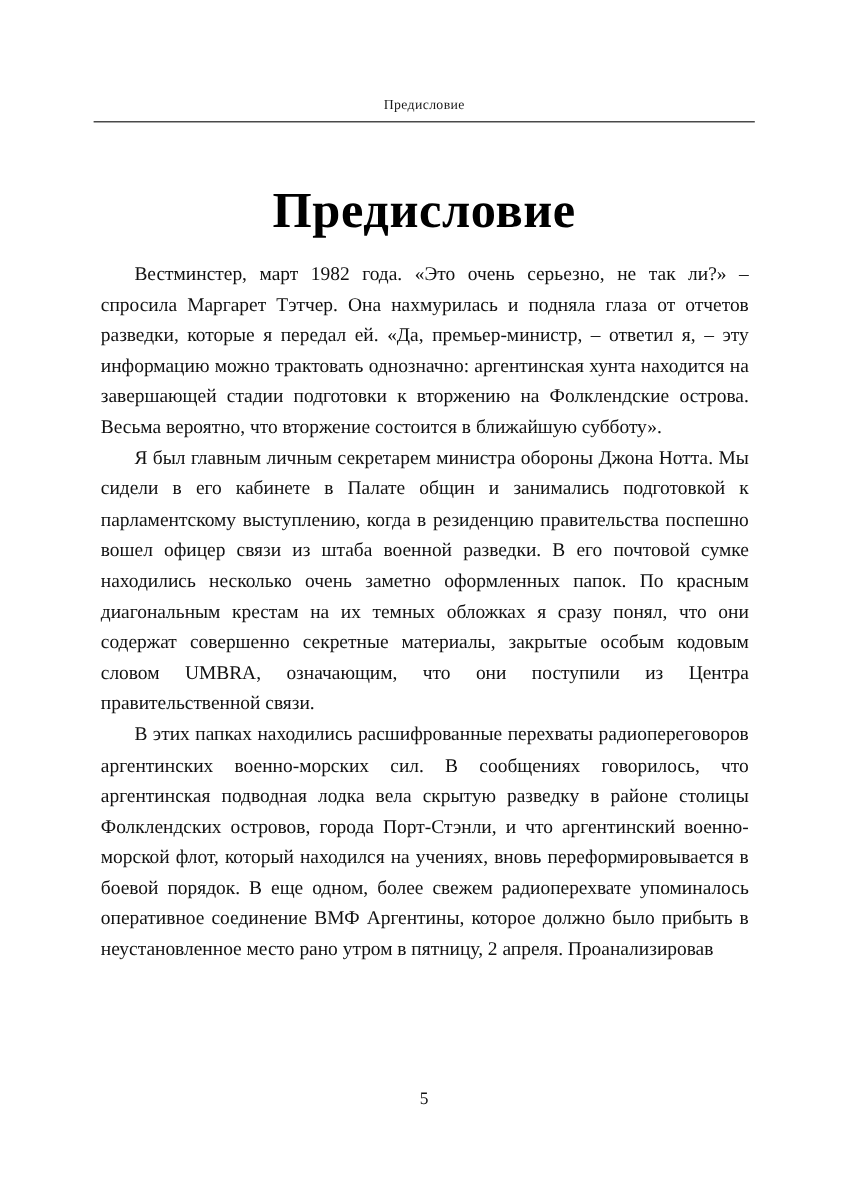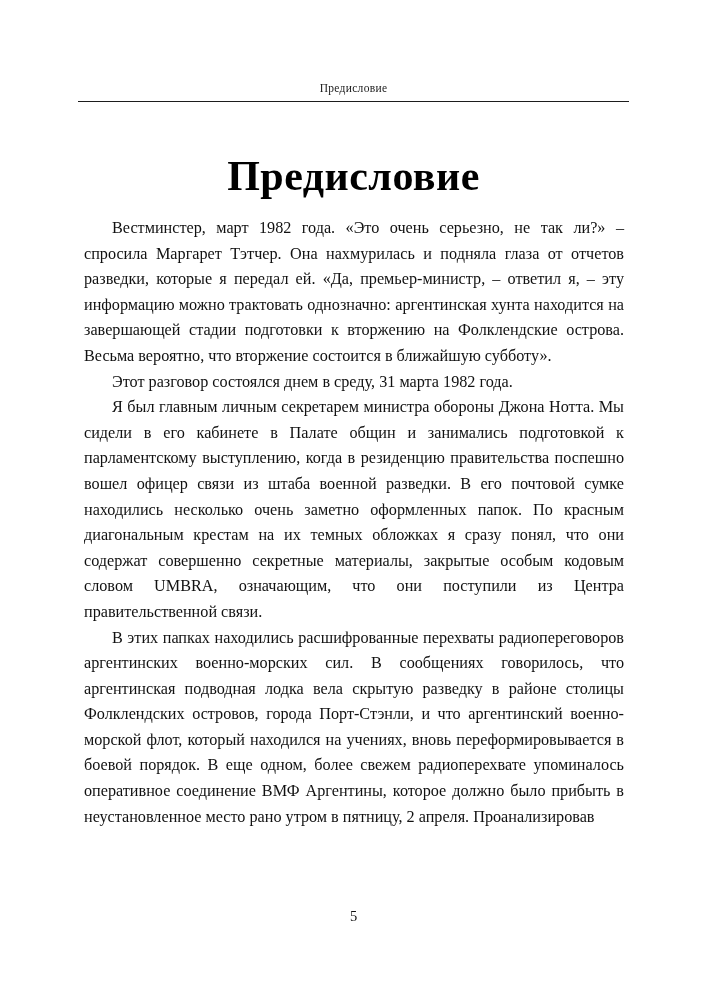--- a/index.html
+++ b/index.html
@@ -81,20 +81,19 @@
 <div class="page">
 
   <div class="running-head">Предисловие</div>
 
   <div class="head-rule"></div>
 
   <h1 class="chapter-title">Предисловие</h1>
 
   <div class="body-text">
     <p>Вестминстер, март 1982 года. «Это очень серьезно, не так ли?» – спросила Маргарет Тэтчер. Она нахмурилась и подняла глаза от отчетов разведки, которые я передал ей. «Да, премьер-министр, – ответил я, – эту информацию можно трактовать однозначно: аргентинская хунта находится на завершающей стадии подготовки к вторжению на Фолклендские острова. Весьма вероятно, что вторжение состоится в ближайшую субботу».</p>
-    <p>Этот разговор состоялся днем в среду, 31 марта 1982 года.</p>
     <p>Я был главным личным секретарем министра обороны Джона Нотта. Мы сидели в его кабинете в Палате общин и занимались подготовкой к парламентскому выступлению, когда в резиденцию правительства поспешно вошел офицер связи из штаба военной разведки. В его почтовой сумке находились несколько очень заметно оформленных папок. По красным диагональным крестам на их темных обложках я сразу понял, что они содержат совершенно секретные материалы, закрытые особым кодовым словом UMBRA, означающим, что они поступили из Центра правительственной связи.</p>
     <p>В этих папках находились расшифрованные перехваты радиопереговоров аргентинских военно-морских сил. В сообщениях говорилось, что аргентинская подводная лодка вела скрытую разведку в районе столицы Фолклендских островов, города Порт-Стэнли, и что аргентинский военно-морской флот, который находился на учениях, вновь переформировывается в боевой порядок. В еще одном, более свежем радиоперехвате упоминалось оперативное соединение ВМФ Аргентины, которое должно было прибыть в неустановленное место рано утром в пятницу, 2 апреля. Проанализировав</p>
   </div>
 
   <div class="folio">5</div>
 
 </div>
 
 </body></html>

